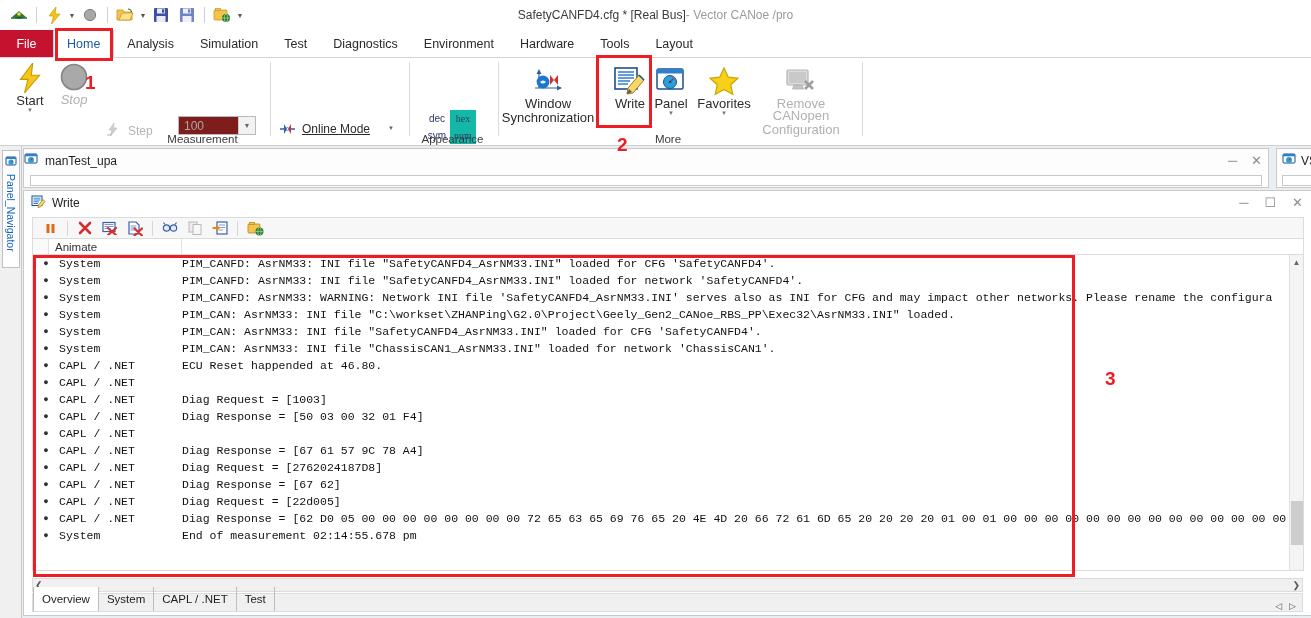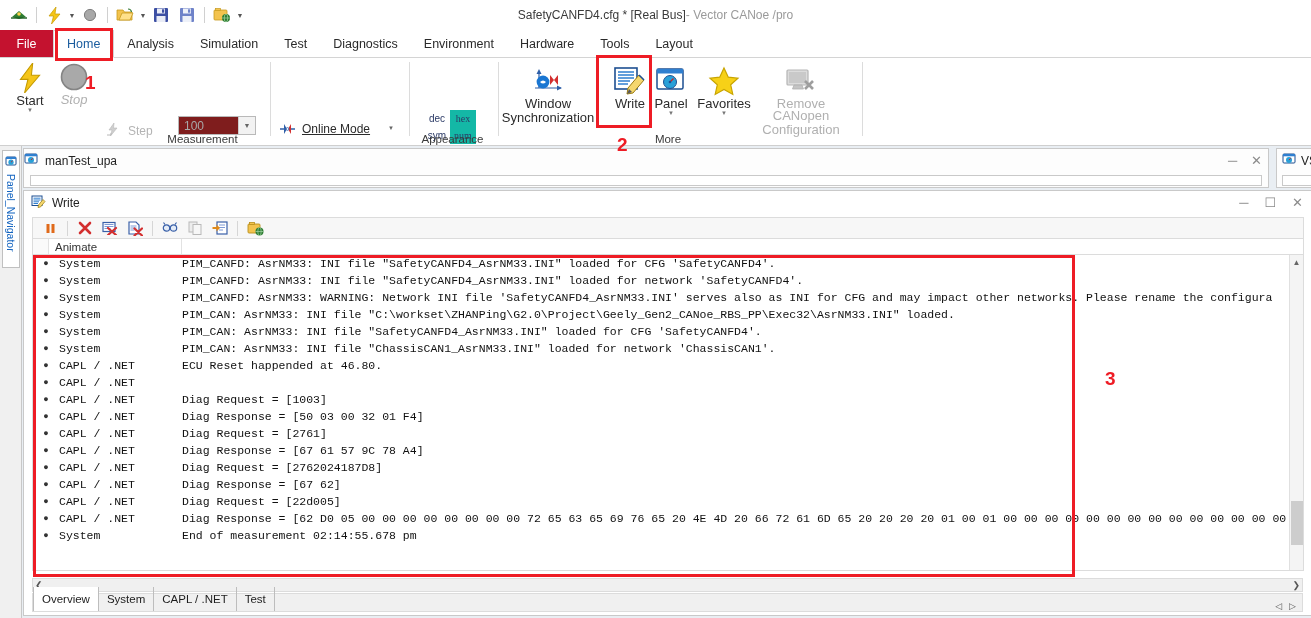--- a/index.html
+++ b/index.html
@@ -637,21 +637,20 @@
               <span class="msg">Diag Request = [1003]</span>
             </div>
           <div class="row">
               <span class="bullet">●</span>
               <span class="src">CAPL / .NET</span>
               <span class="msg">Diag Response = [50 03 00 32 01 F4]</span>
             </div>
           <div class="row">
               <span class="bullet">●</span>
               <span class="src">CAPL / .NET</span>
-              <span class="msg">Diag Request = [2761]</span>
             </div>
           <div class="row">
               <span class="bullet">●</span>
               <span class="src">CAPL / .NET</span>
               <span class="msg">Diag Response = [67 61 57 9C 78 A4]</span>
             </div>
           <div class="row">
               <span class="bullet">●</span>
               <span class="src">CAPL / .NET</span>
               <span class="msg">Diag Request = [2762024187D8]</span>

